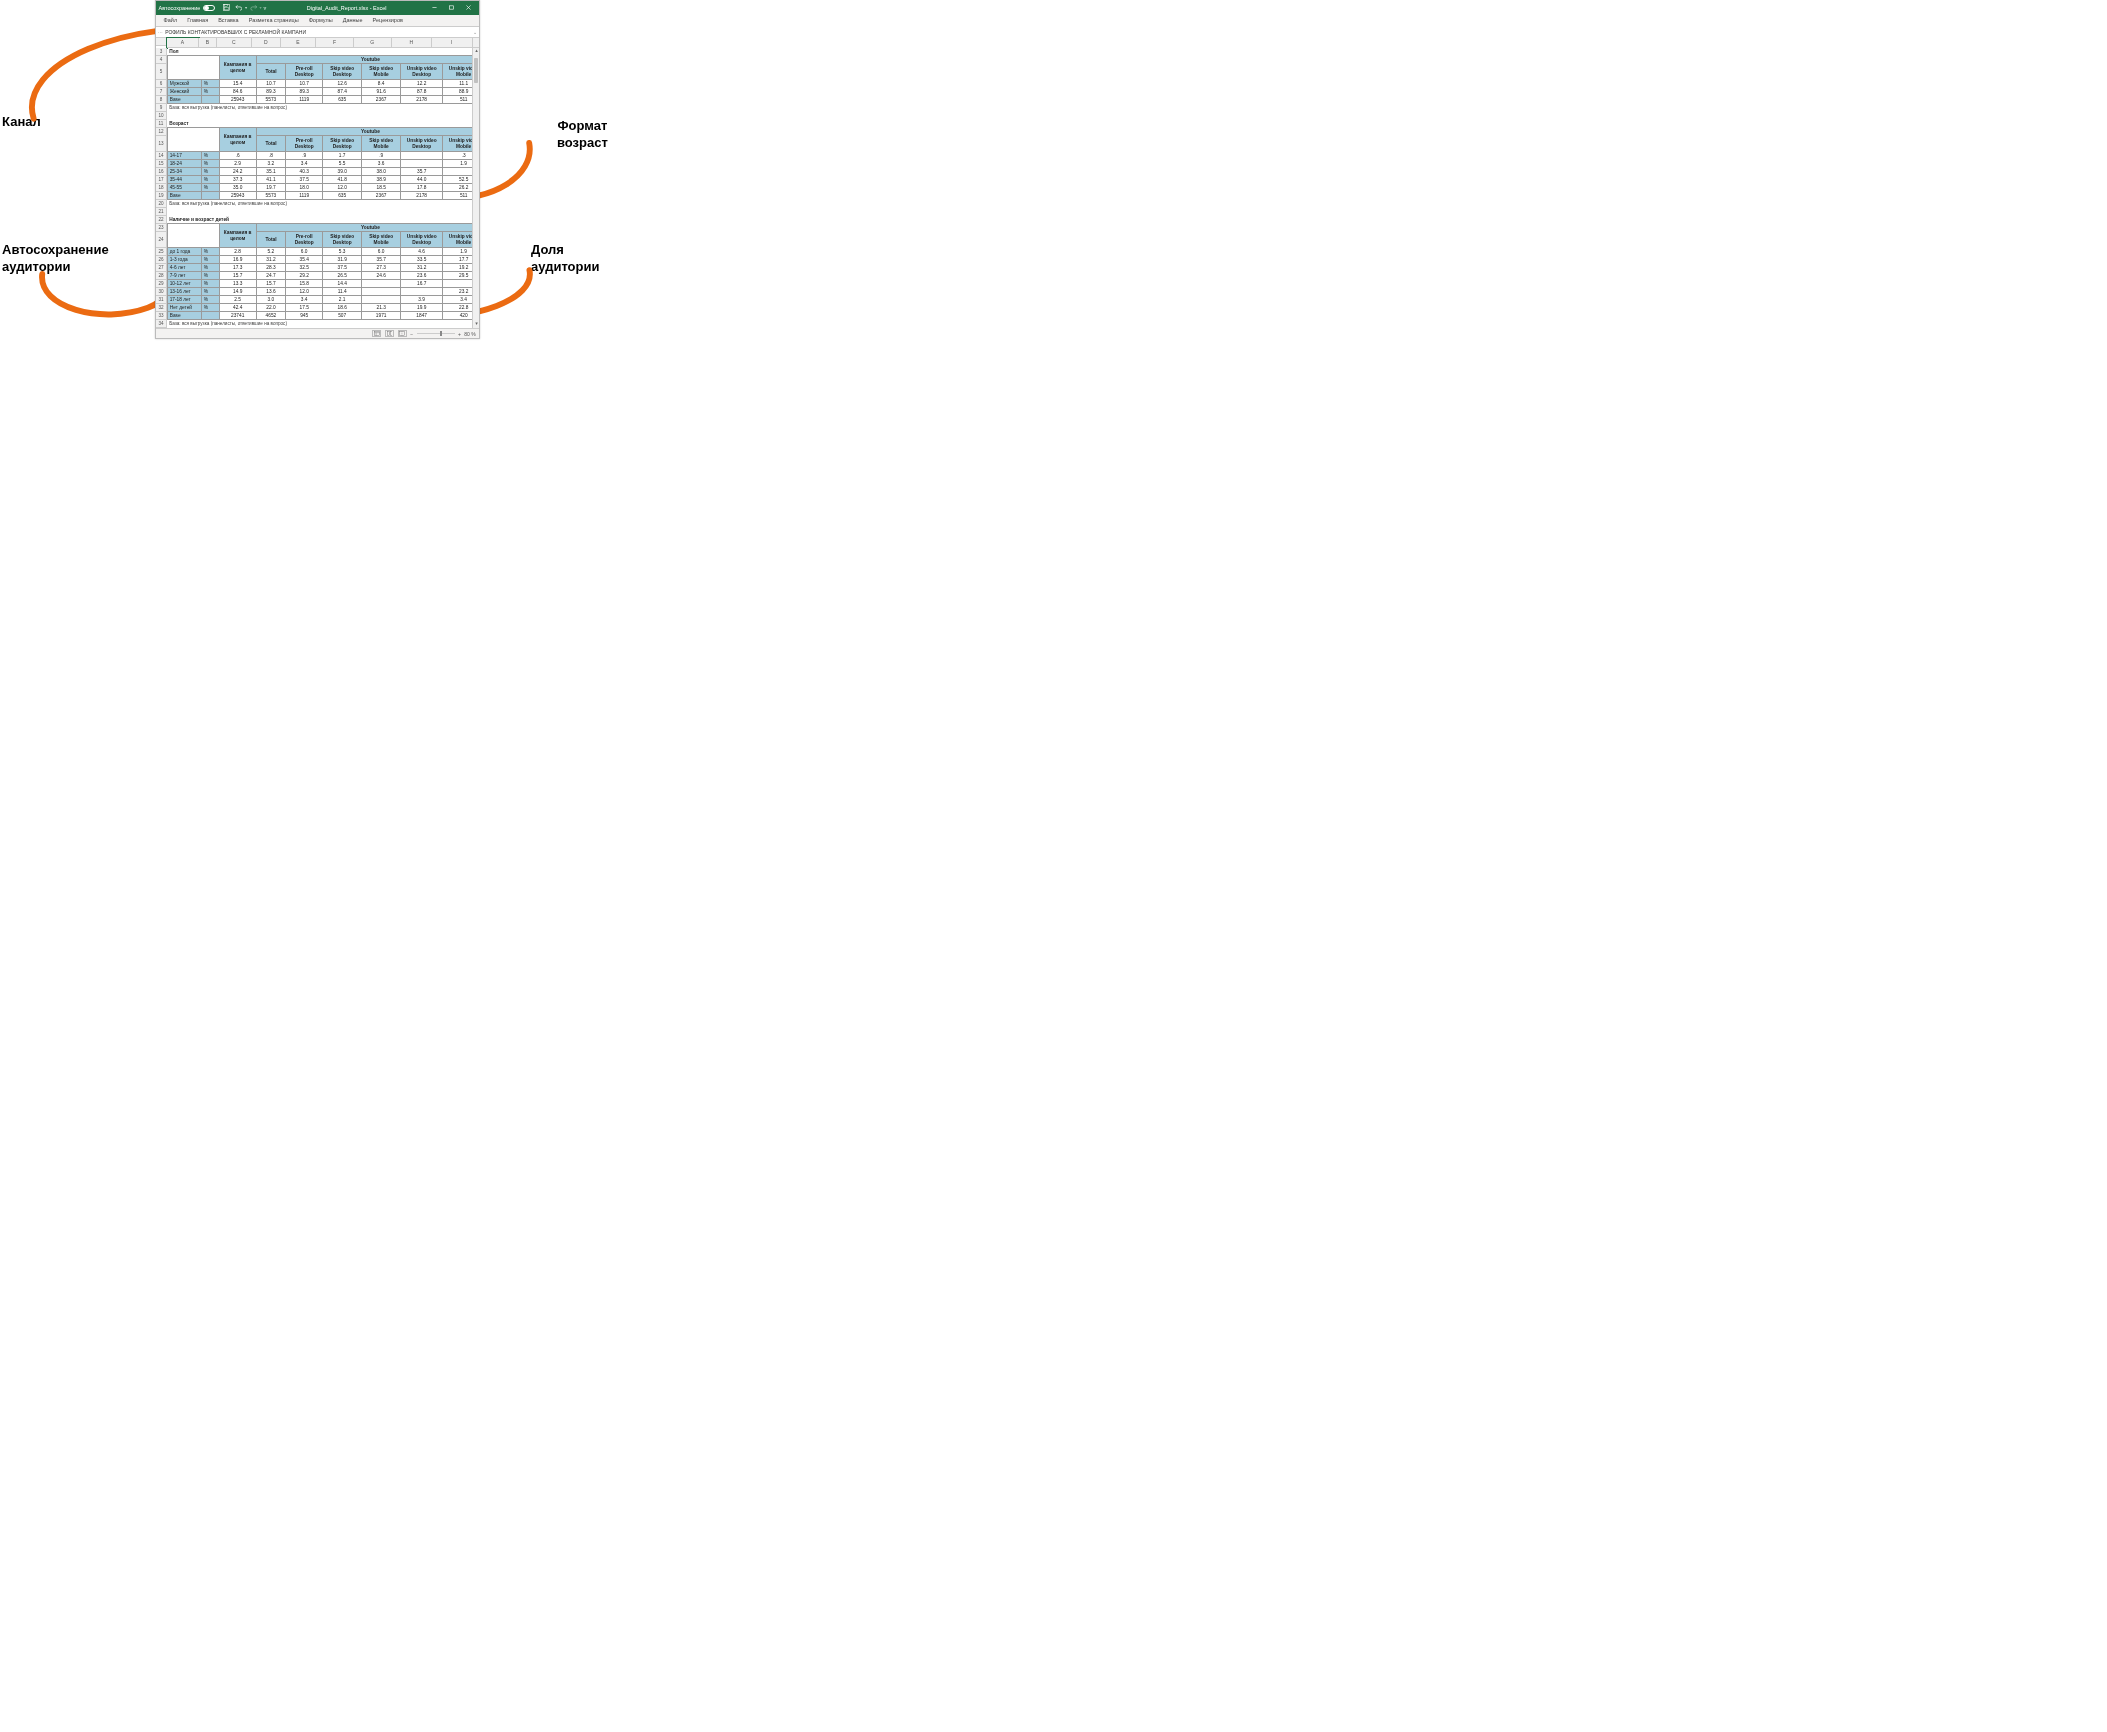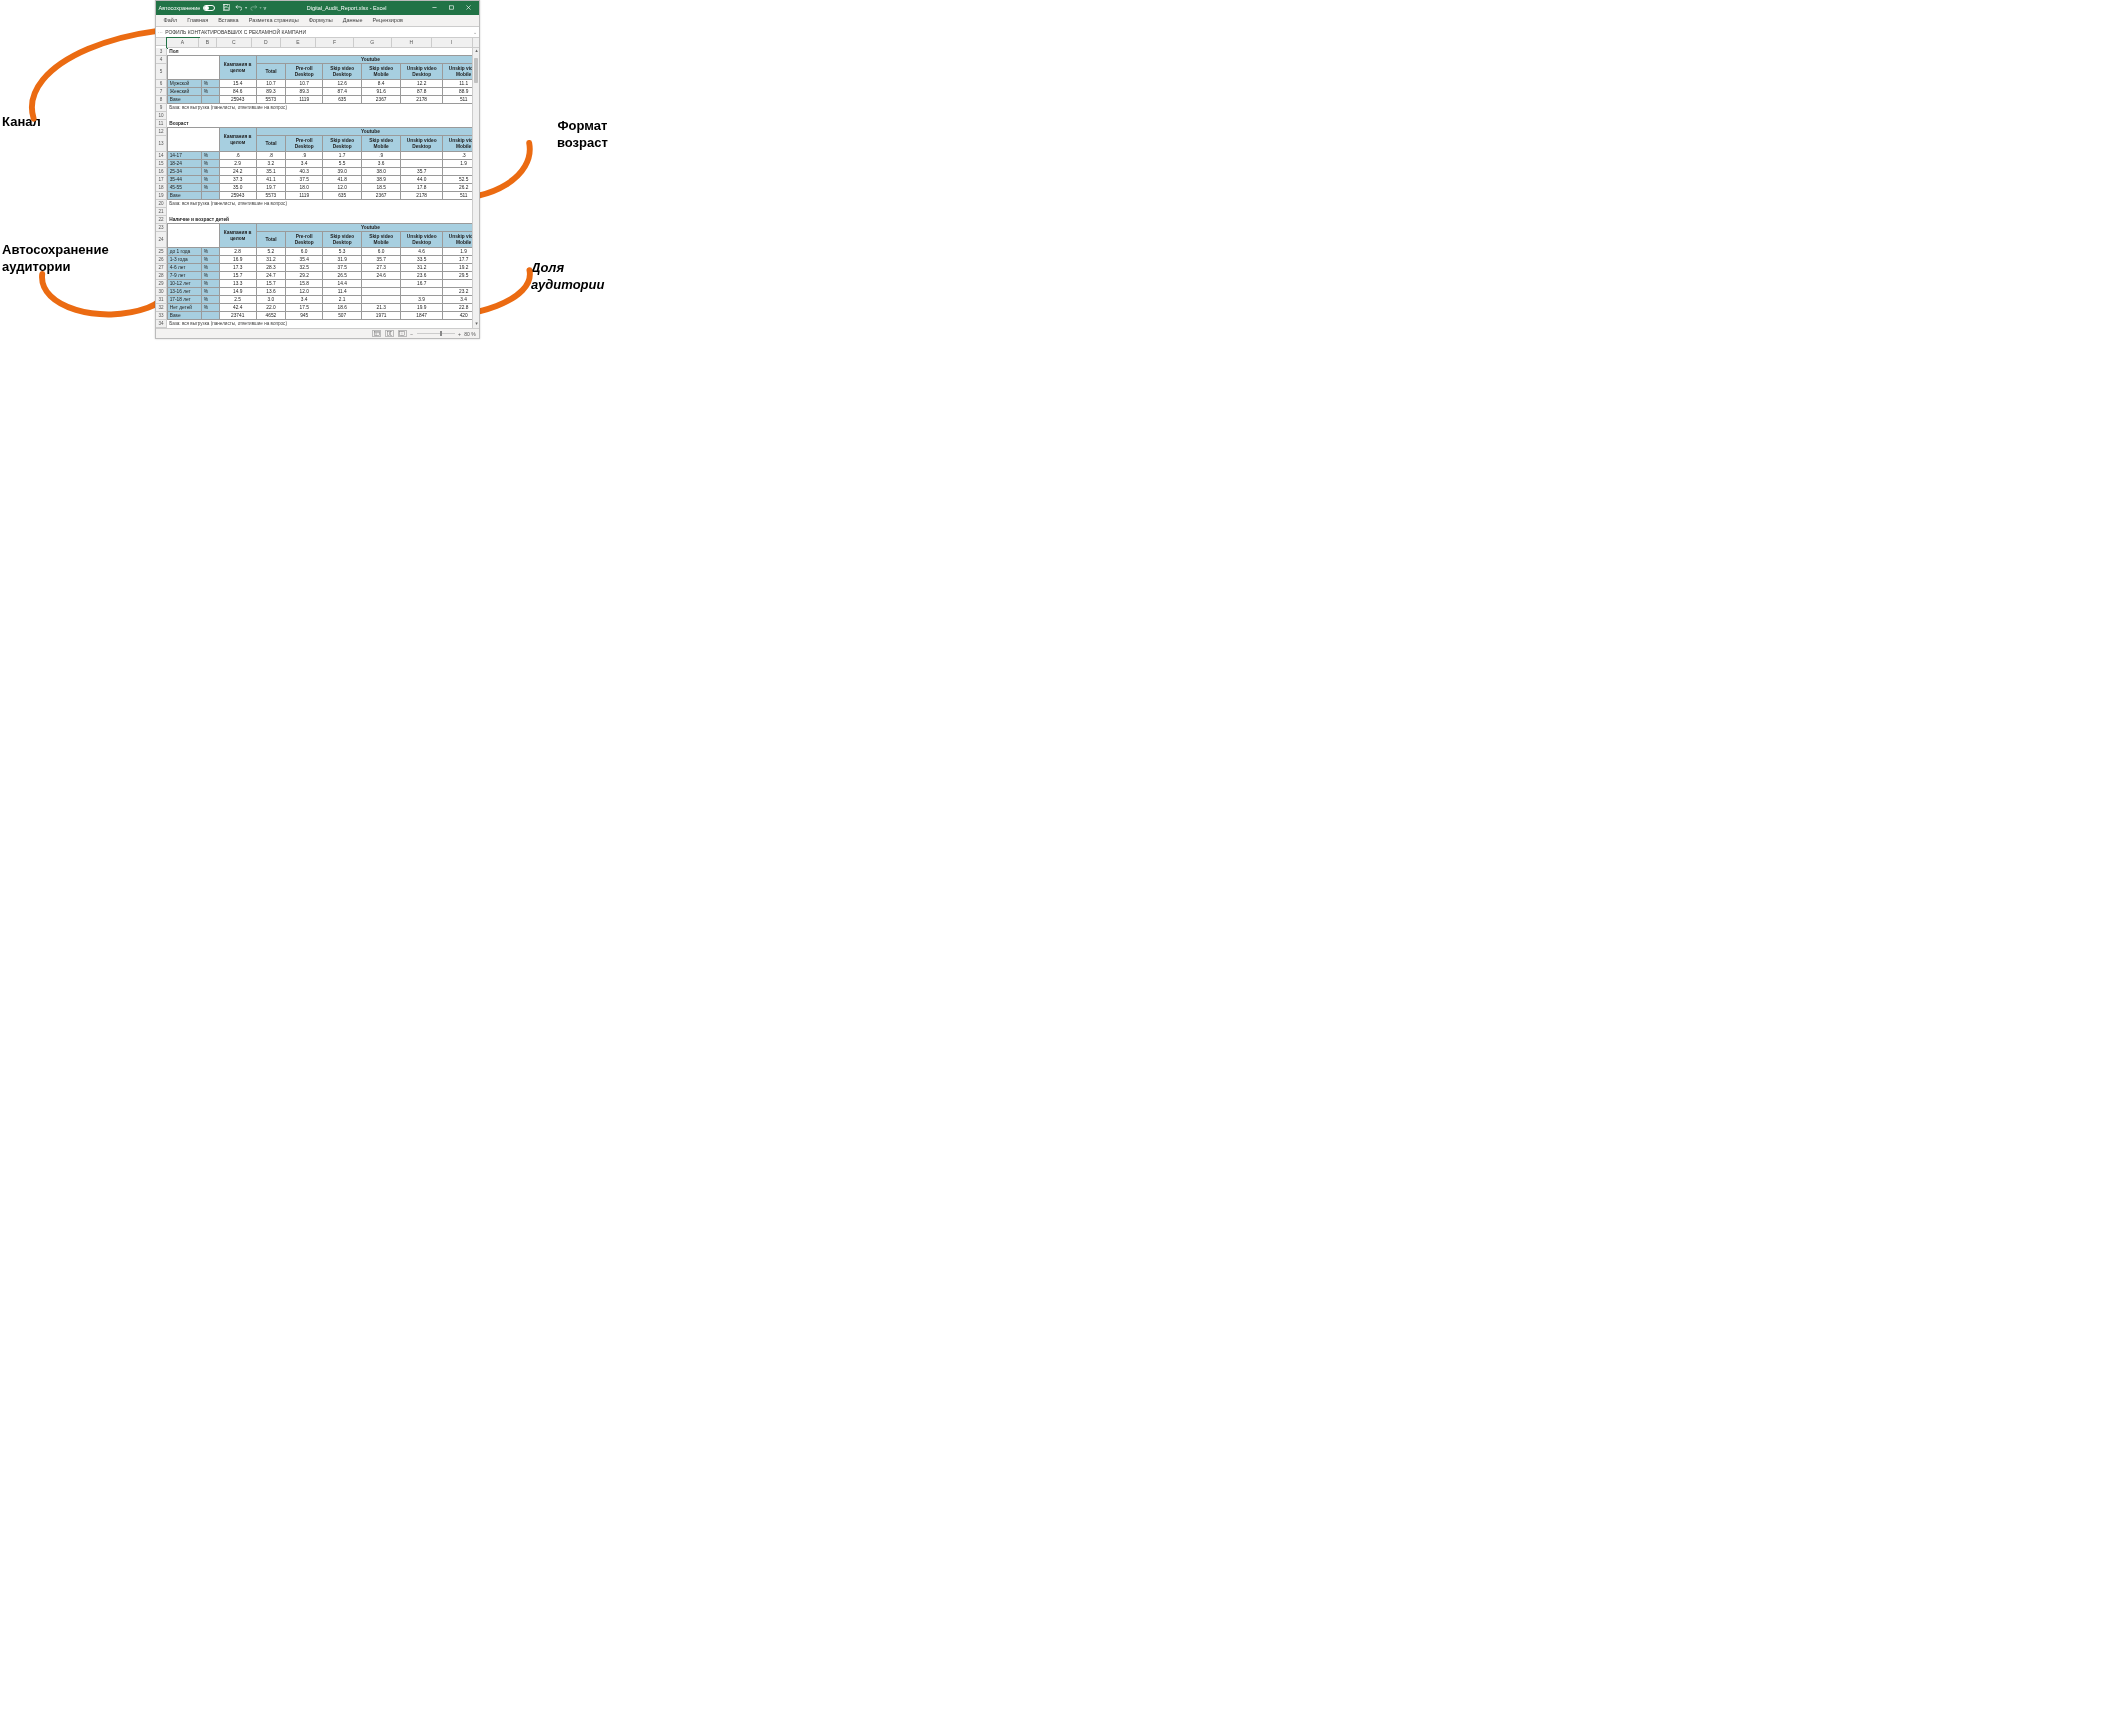--- a/index.html
+++ b/index.html
@@ -16,21 +16,21 @@
   .annotation {
     position: absolute;
     font-weight: 700;
     font-size: 13px;
     color: #000;
     line-height: 1.3;
   }
   #ann-left-top { left: 2.1px; top: 114px; }
   #ann-left-bot { left: 2.1px; top: 242px; }
   #ann-right-top { left: 557px; top: 118px; text-align: center; }
-  #ann-right-bot { left: 531px; top: 260px; font-style: italic; }
+  #ann-right-bot { left: 531px; top: 242px; }
 
   .excel-window {
     position: absolute;
     left: 155px; top: 0;
     width: 325px; height: 339px;
     border: 0.4px solid #bbb;
     background: #fff;
     display: flex; flex-direction: column;
     box-shadow: 0 0 1.7px rgba(0,0,0,0.2);
   }

